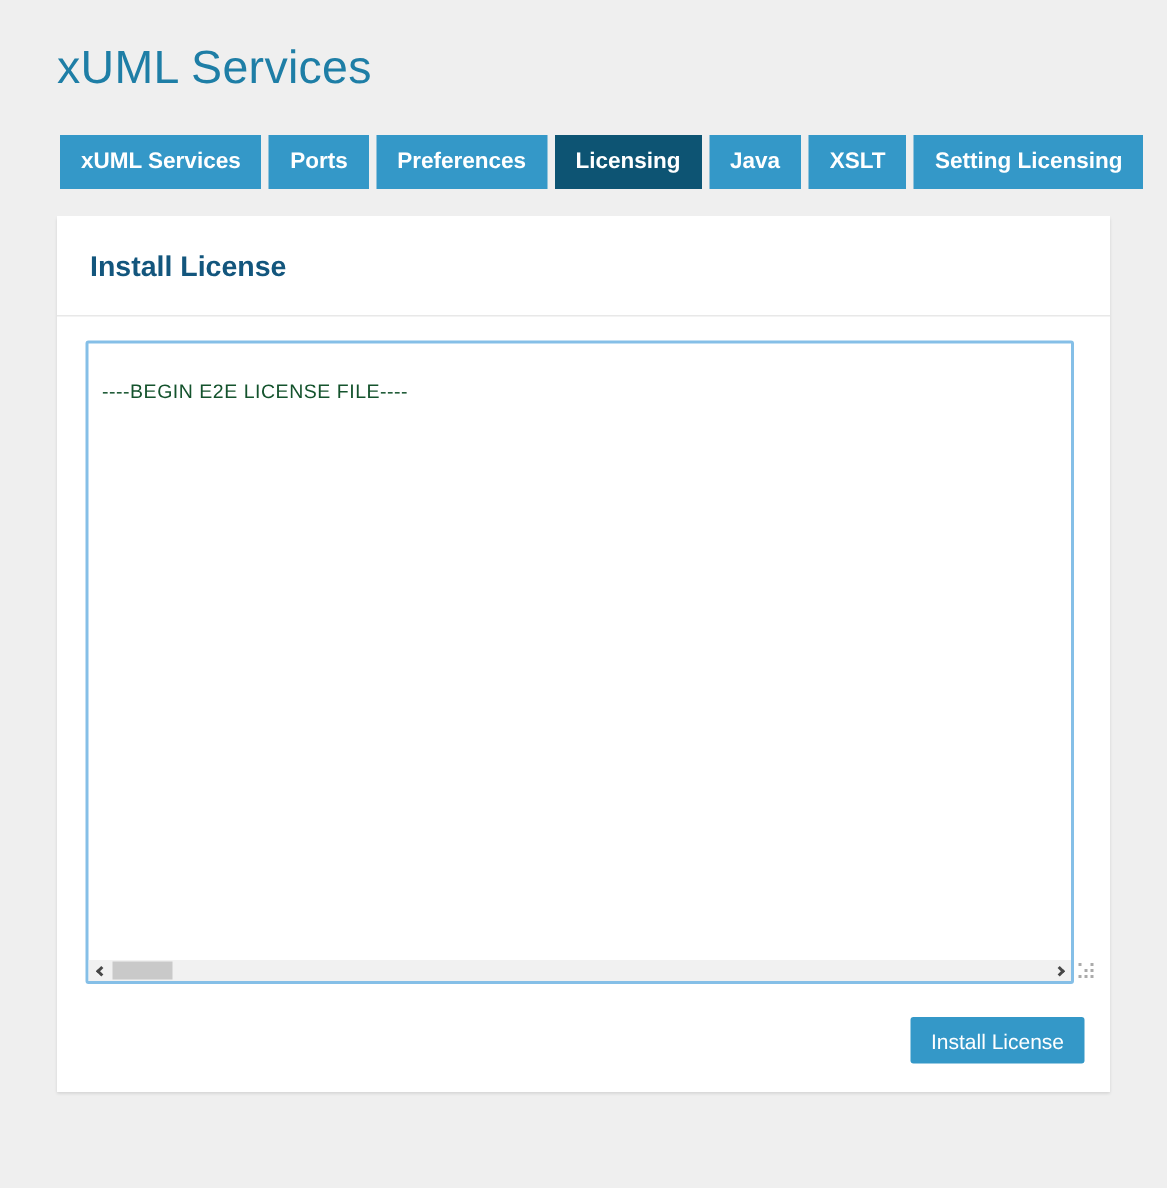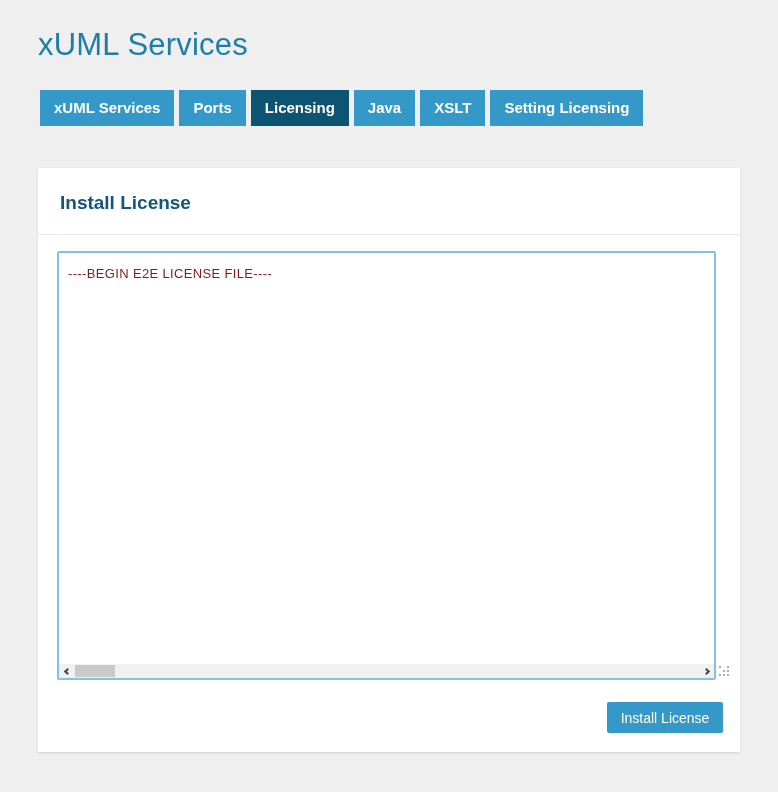--- a/index.html
+++ b/index.html
@@ -28,21 +28,21 @@
     background:#3498c8; color:#ffffff;
     height:36px; line-height:36px;
     padding:0 14px;
     font-size:15px; font-weight:700;
     white-space:nowrap; cursor:pointer;
   }
   .tab.active { background:#0d5473; }
 
   
   .card {
-    position:absolute; left:38px; top:168px;
+    position:absolute; left:38px; top:144px;
     width:702px; height:584px;
     background:#ffffff;
     box-shadow:0 1px 2px rgba(0,0,0,0.12);
   }
   .card-header {
     height:67px;
     border-bottom:1px solid #e8e8e8;
     display:flex; align-items:center;
     padding:4px 22px 0 22px;
   }
@@ -54,24 +54,24 @@
   .license-box {
     position:absolute; left:19px; top:83px;
     width:659px; height:429px;
     border:2px solid #85bfe7; border-radius:2px;
     background:#ffffff;
     overflow:hidden;
     cursor:text;
   }
   .license-content {
     position:absolute; left:0; top:0; right:0; bottom:14px;
-    padding:11px 9px;
+    padding:22px 9px;
     font-size:13px; line-height:20px;
     letter-spacing:0.35px;
-    color:#7f1d1d;
+    color:#14532d;
     white-space:pre; overflow:hidden;
   }
   .license-line { display:block; white-space:pre; }
   .caret {
     display:inline-block; width:1px; height:14px;
     background:#2b2b2b; vertical-align:-2px; margin-left:1px;
   }
 
   
   .hscroll {
@@ -129,20 +129,21 @@
 </head>
 <body>
 
 <div class="page">
 
   <div class="page-title">xUML Services</div>
 
   <div class="tabbar">
     <div class="tab">xUML Services</div>
     <div class="tab">Ports</div>
+    <div class="tab">Preferences</div>
     <div class="tab active">Licensing</div>
     <div class="tab">Java</div>
     <div class="tab">XSLT</div>
     <div class="tab">Setting Licensing</div>
   </div>
 
   <div class="card">
 
     <div class="card-header">
       <h2>Install License</h2>

